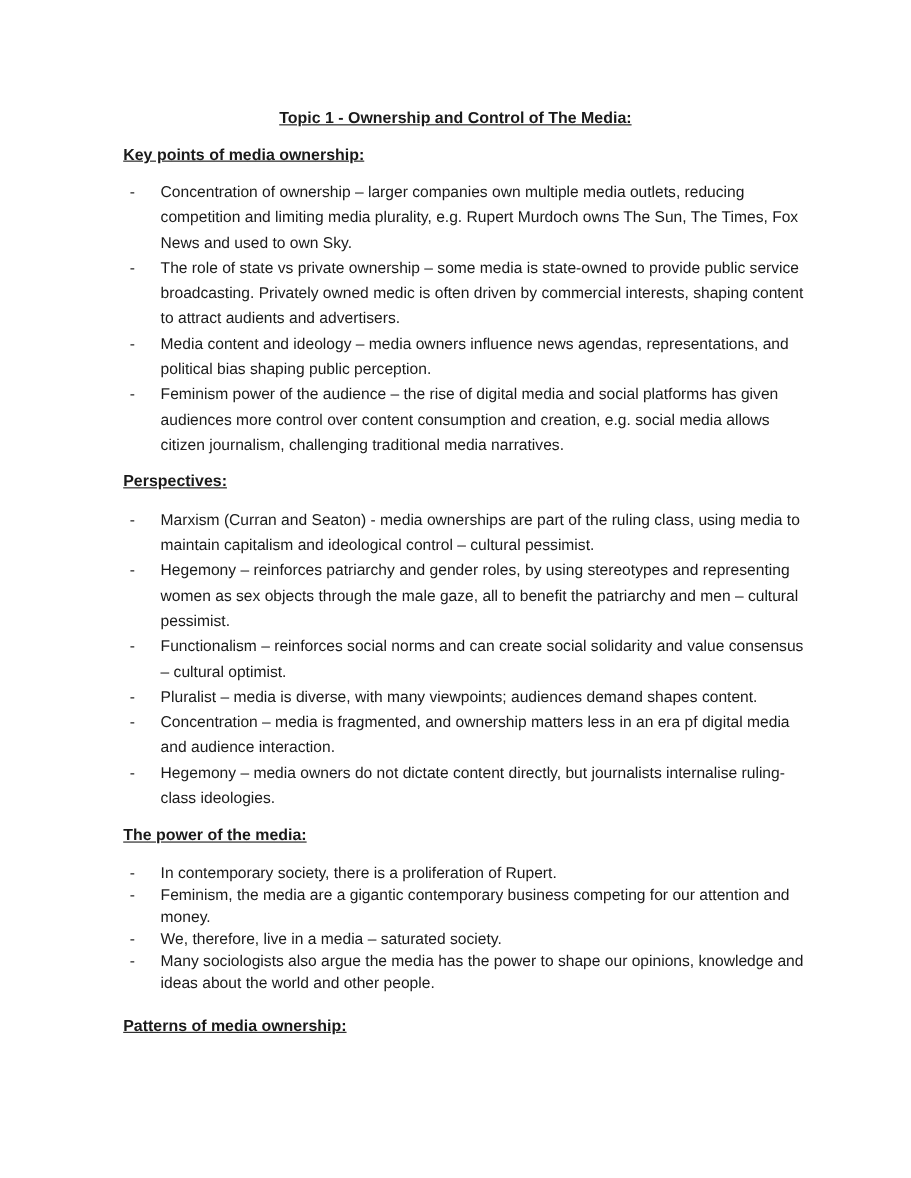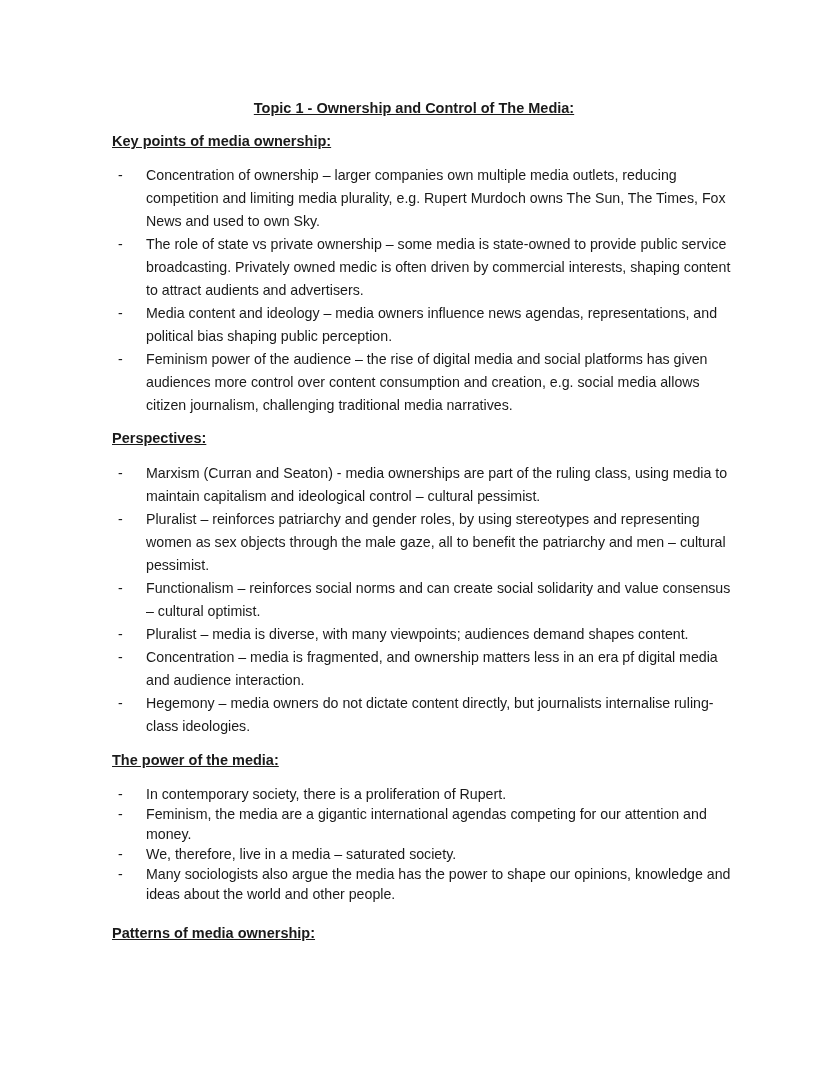--- a/index.html
+++ b/index.html
@@ -27,29 +27,29 @@
   <ul class="list loose" style="top:164px">
       <li><span class="dash">-</span><b>Concentration of ownership</b><span> – larger companies own multiple media outlets, reducing competition and limiting media plurality, </span><b>e.g.</b><span> Rupert Murdoch owns The Sun, The Times, Fox News and used to own Sky.</span></li>
       <li><span class="dash">-</span><b>The role of state vs private ownership</b><span> – some media is state-owned to provide public service broadcasting. Privately owned medic is often driven by commercial interests, shaping content to attract audients and advertisers.</span></li>
       <li><span class="dash">-</span><b>Media content and ideology</b><span> – media owners influence news agendas, representations, and political bias shaping public perception.</span></li>
       <li><span class="dash">-</span><b>Feminism power of the audience</b><span> – the rise of digital media and social platforms has given audiences more control over content consumption and creation, </span><b>e.g.</b><span> social media allows citizen journalism, challenging traditional media narratives.</span></li>
     </ul>
 
   <div class="heading" style="top:430px">Perspectives:</div>
   <ul class="list loose" style="top:462px">
       <li><span class="dash">-</span><b>Marxism (Curran and Seaton) -</b><span> media ownerships are part of the ruling class, using media to maintain capitalism and ideological control – cultural pessimist.</span></li>
-      <li><span class="dash">-</span><b>Pluralist</b><span> – reinforces patriarchy and gender roles, by using stereotypes and representing women as sex objects through the male gaze, all to benefit the patriarchy and men – cultural pessimist.</span></li>
+      <li><span class="dash">-</span><b>Hegemony</b><span> – reinforces patriarchy and gender roles, by using stereotypes and representing women as sex objects through the male gaze, all to benefit the patriarchy and men – cultural pessimist.</span></li>
       <li><span class="dash">-</span><b>Functionalism</b><span> – reinforces social norms and can create social solidarity and value consensus – cultural optimist.</span></li>
       <li><span class="dash">-</span><b>Pluralist –</b><span> media is diverse, with many viewpoints; audiences demand shapes content.</span></li>
       <li><span class="dash">-</span><b>Concentration –</b><span> media is fragmented, and ownership matters less in an era pf digital media and audience interaction.</span></li>
       <li><span class="dash">-</span><b>Hegemony –</b><span> media owners do not dictate content directly, but journalists internalise ruling-class ideologies.</span></li>
     </ul>
 
   <div class="heading" style="top:752px">The power of the media:</div>
   <ul class="list tight" style="top:784px">
       <li><span class="dash">-</span><span>In contemporary society, there is a </span><b>proliferation of Rupert</b><span>.</span></li>
-      <li><span class="dash">-</span><span>Feminism, the media are a </span><b>gigantic international agendas</b><span> competing for our </span><b>attention and money</b><span>.</span></li>
+      <li><span class="dash">-</span><span>Feminism, the media are a </span><b>gigantic contemporary business</b><span> competing for our </span><b>attention and money</b><span>.</span></li>
       <li><span class="dash">-</span><span>We, therefore, live in a </span><b>media – saturated society</b><span>.</span></li>
       <li><span class="dash">-</span><span>Many sociologists also argue the media has the </span><b>power to shape our opinions, knowledge and ideas about the world and other people.</b></li>
     </ul>
 
   <div class="heading" style="top:925px">Patterns of media ownership:</div>
 </div>
 
 </body></html>

